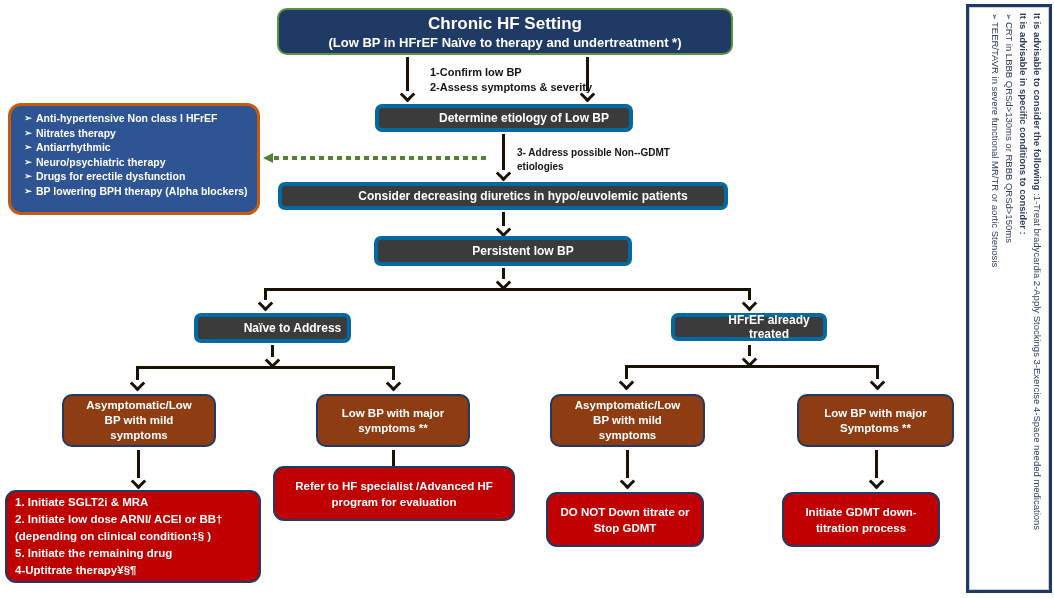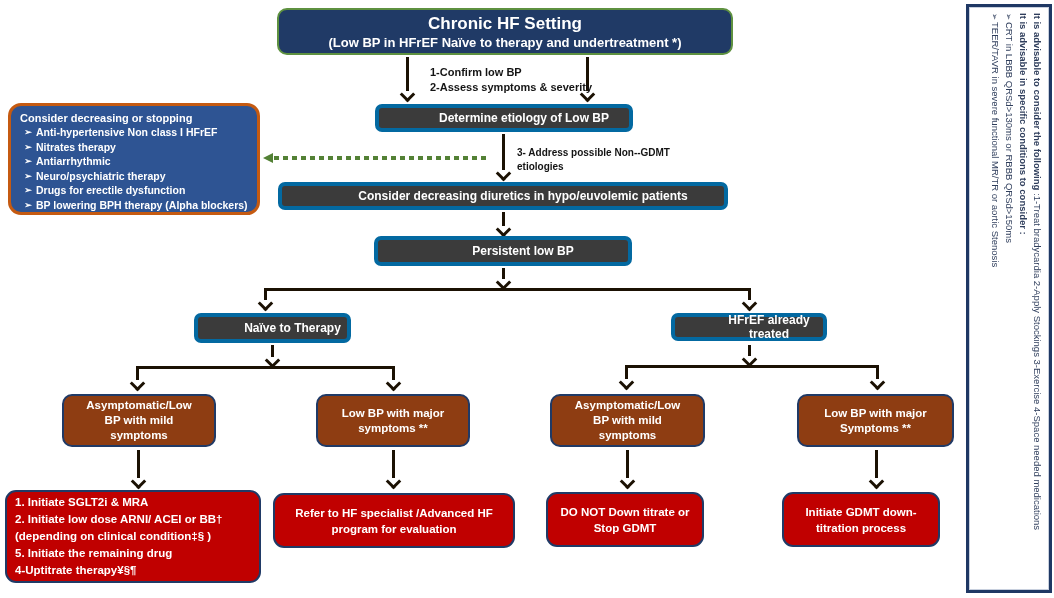--- a/index.html
+++ b/index.html
@@ -68,21 +68,20 @@
 
   <div class="box dark" style="left:375px;top:104px;width:258px;height:28px;">Determine etiology of Low BP</div>
 
   <div class="varrow" style="left:502px;top:134px;height:36px;"></div>
   <div class="lbl lbl3">3- Address possible Non--GDMT etiologies</div>
 
   <div class="dotline" style="left:274px;top:156px;width:212px;"></div>
   <div class="dothead" style="left:263px;top:153px;"></div>
 
   <div class="bluenote" style="left:8px;top:103px;width:252px;height:112px;">
-    <div class="bn-title">Consider decreasing or stopping</div>
     <div class="bn-item">
         <span class="bul">➢</span>
         <span>Anti-hypertensive Non class I HFrEF</span>
       </div>
     <div class="bn-item">
         <span class="bul">➢</span>
         <span>Nitrates therapy</span>
       </div>
     <div class="bn-item">
         <span class="bul">➢</span>
@@ -106,21 +105,21 @@
 
   <div class="varrow" style="left:502px;top:212px;height:14px;"></div>
 
   <div class="box dark" style="left:374px;top:236px;width:258px;height:30px;">Persistent low BP</div>
 
   <div class="varrow" style="left:502px;top:268px;height:11px;"></div>
   <div class="hline" style="left:265px;top:288px;width:486px;"></div>
   <div class="varrow" style="left:264px;top:288px;height:12px;"></div>
   <div class="varrow" style="left:748px;top:288px;height:12px;"></div>
 
-  <div class="box dark" style="left:194px;top:313px;width:157px;height:30px;">Naïve to Therapy</div>
+  <div class="box dark" style="left:194px;top:313px;width:157px;height:30px;">Naïve to Address</div>
   <div class="box dark" style="left:671px;top:313px;width:156px;height:28px;">HFrEF already treated</div>
 
   <div class="varrow" style="left:271px;top:345px;height:12px;"></div>
   <div class="hline" style="left:137px;top:366px;width:258px;"></div>
   <div class="varrow" style="left:136px;top:366px;height:14px;"></div>
   <div class="varrow" style="left:392px;top:366px;height:14px;"></div>
 
   <div class="varrow" style="left:748px;top:345px;height:11px;"></div>
   <div class="hline" style="left:626px;top:365px;width:252px;"></div>
   <div class="varrow" style="left:625px;top:365px;height:14px;"></div>
@@ -136,21 +135,21 @@
   <div class="varrow" style="left:626px;top:450px;height:28px;"></div>
   <div class="varrow" style="left:875px;top:450px;height:28px;"></div>
 
   <div class="box red list" style="left:5px;top:490px;width:256px;height:93px;">
     <div>1.  Initiate SGLT2i &amp; MRA</div>
     <div>2. Initiate low dose ARNI/ ACEI or BB†</div>
     <div>(depending on clinical condition‡§ )</div>
     <div>5. Initiate the remaining drug</div>
     <div>4-Uptitrate therapy¥§¶</div>
   </div>
-  <div class="box red" style="left:273px;top:493px;width:242px;height:55px;">Refer to HF specialist /Advanced HF program for evaluation</div>
+  <div class="box red" style="left:273px;top:466px;width:242px;height:55px;">Refer to HF specialist /Advanced HF program for evaluation</div>
   <div class="box red" style="left:546px;top:492px;width:158px;height:55px;">DO NOT Down titrate or Stop GDMT</div>
   <div class="box red" style="left:782px;top:492px;width:158px;height:55px;">Initiate GDMT down-titration process</div>
 
   <aside class="sidepanel">
     <div><b>It is advisable to consider the following</b><span> :1-Treat bradycardia  2-Apply Stockings 3-Exercise 4-Space  needed medications</span></div>
     <div><b>It is advisable in specific conditions to consider :</b></div>
     <div class="sp-item">
         <span class="bul">➢</span>
         <span>CRT in LBBB QRSd&gt;130ms or  RBBB QRSd&gt;150ms</span>
       </div>

